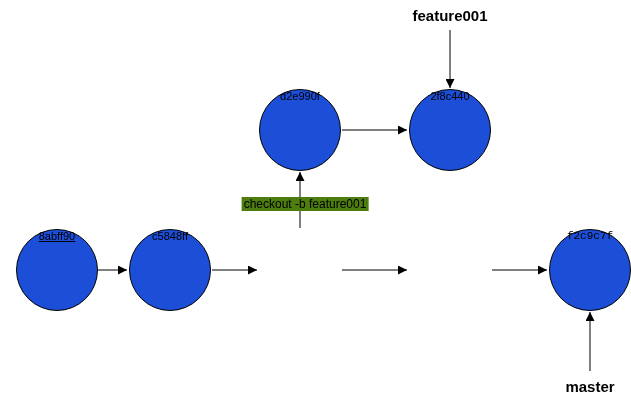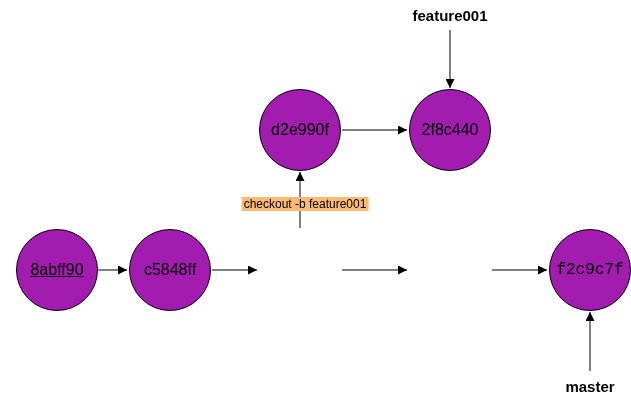--- a/index.html
+++ b/index.html
@@ -22,25 +22,25 @@
     width: 631px;
     height: 400px;
   }
   .node {
     position: absolute;
     width: 82px;
     height: 82px;
     box-sizing: border-box;
     border: 1px solid #000000;
     border-radius: 50%;
-    background: #a21caf;
+    background: #1d4ed8;
     display: flex;
-    align-items: center;
+    align-items: flex-start;
     justify-content: center;
-    font-size: 16px;
+    font-size: 11px;
     color: #000000;
   }
   
   .n-m0 { left: 16px;   top: 229px; text-decoration: underline; }
   .n-m1 { left: 129px; top: 229px; }
   .n-m2 { left: 259px; top: 229px; }
   .n-m3 { left: 409px; top: 229px; }
   .n-m4 { left: 549px; top: 229px; font-family: Liberation Mono, monospace; }
   
   .n-f0 { left: 259px; top: 89px; }
@@ -57,21 +57,21 @@
   .lbl-feature { left: 450px; top: 7px; }
   .lbl-master  { left: 590px; top: 378px; }
 
   .edge-label {
     position: absolute;
     left: 305px;
     top: 197px;
     transform: translateX(-50%);
     font-size: 12px;
     color: #000000;
-    background: #fdba74;
+    background: #4d7c0f;
     padding: 0 2px;
     white-space: nowrap;
   }
 </style>
 </head>
 <body>
 
 <div class="stage">
 
   <svg class="edges-layer" viewBox="0 0 631 400" width="631" height="400" xmlns="http://www.w3.org/2000/svg">

